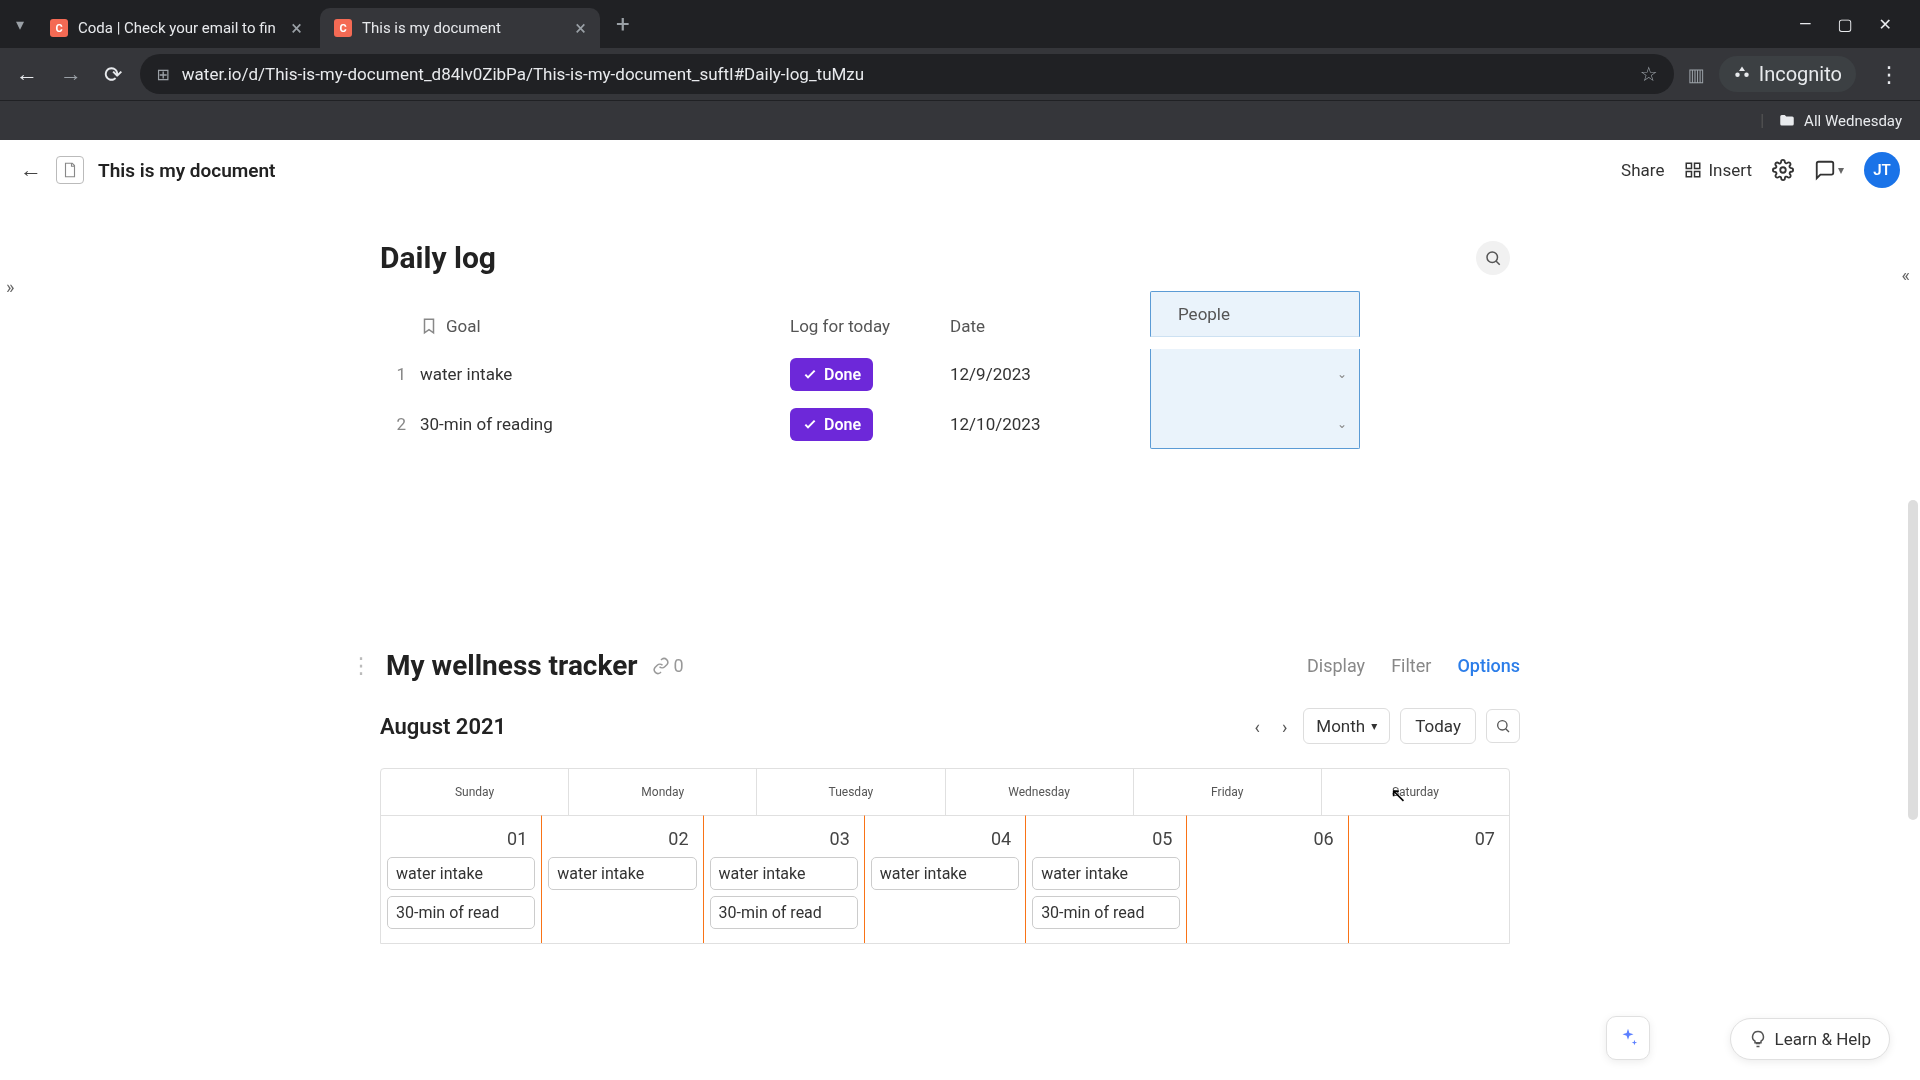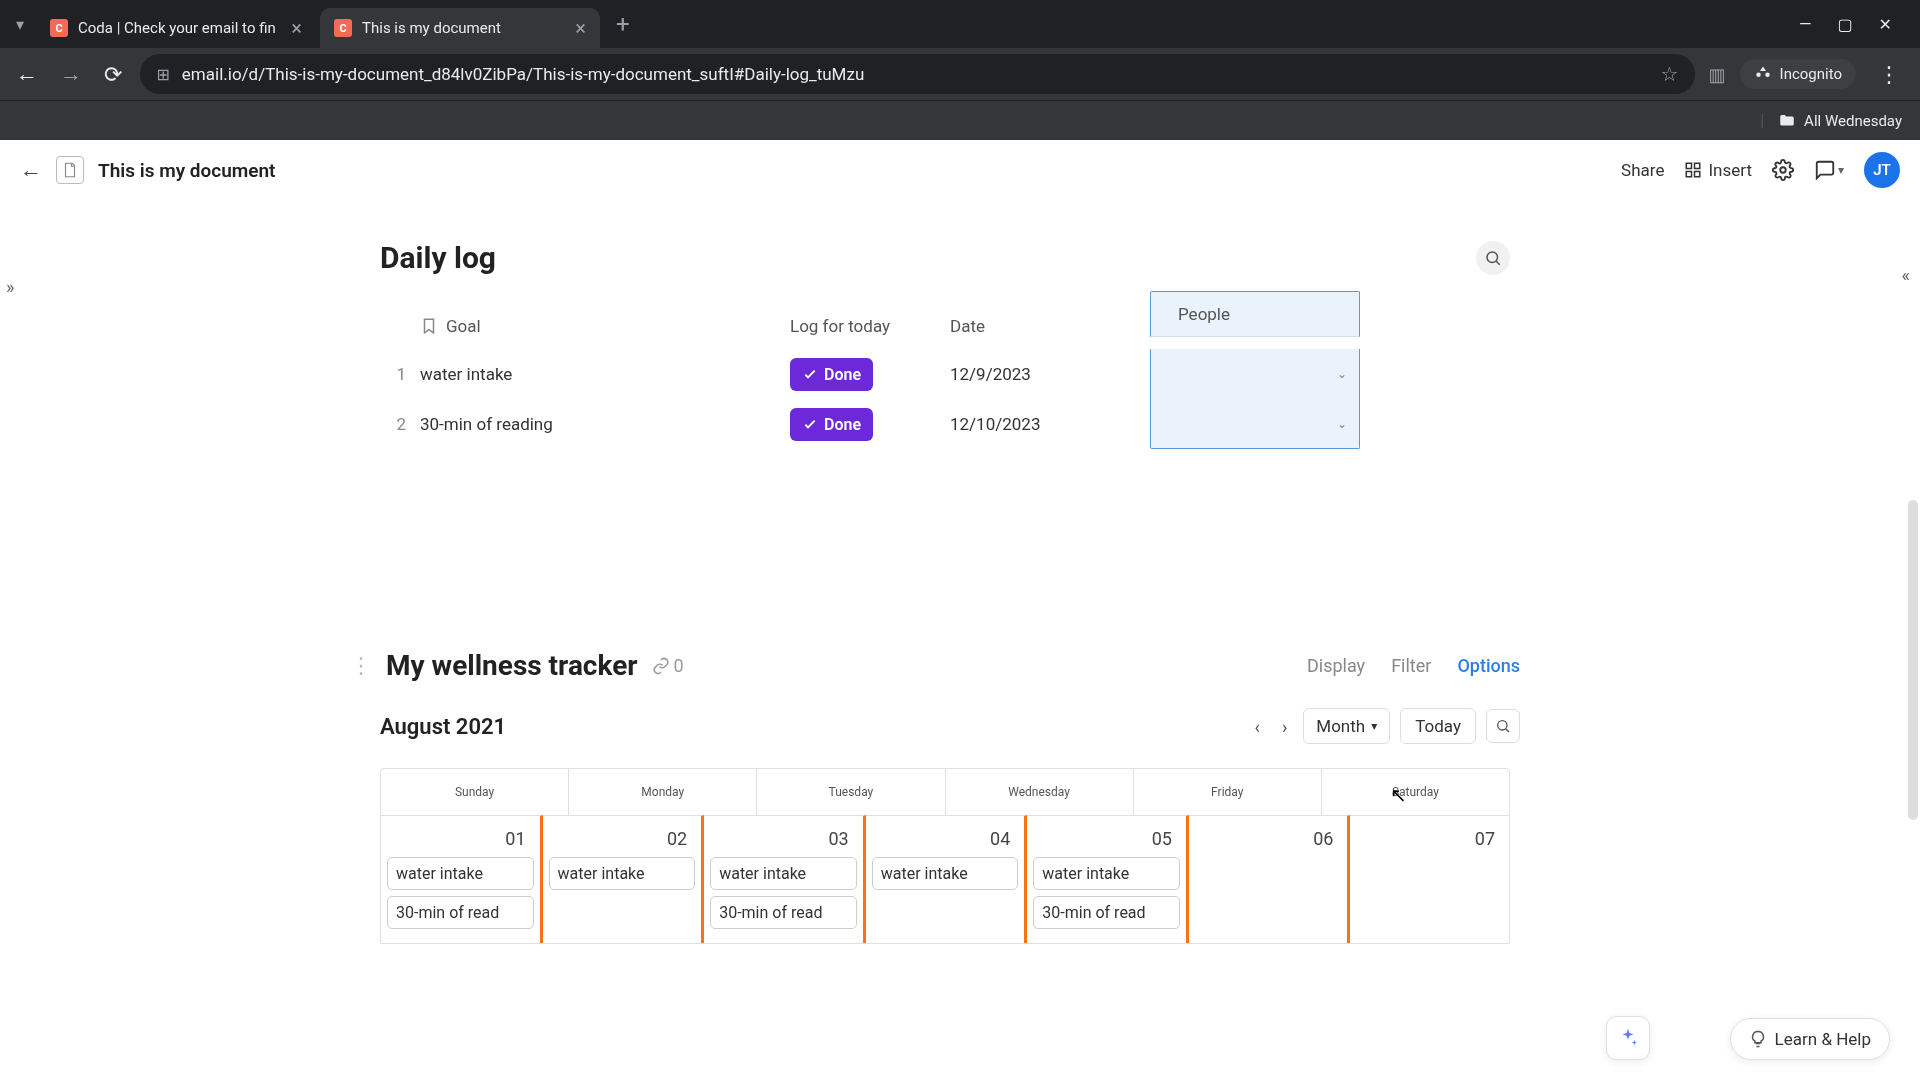--- a/index.html
+++ b/index.html
@@ -19,21 +19,21 @@
 .window-controls span { cursor: pointer; font-size: 16px; }
 
 .addr-bar { display: flex; align-items: center; height: 52px; padding: 0 12px; gap: 14px; background: #35363a; }
 .nav-btn { color: #9aa0a6; font-size: 22px; cursor: pointer; padding: 4px; }
 .nav-btn.enabled { color: #e8eaed; }
 .url-box { flex: 1; display: flex; align-items: center; background: #202124; border-radius: 24px; height: 40px; padding: 0 16px; gap: 12px; color: #e8eaed; font-size: 17px; }
 .site-btn { color: #9aa0a6; font-size: 16px; }
 .url-text { flex: 1; color: #e8eaed; }
 .star-btn { color: #9aa0a6; font-size: 20px; cursor: pointer; }
 .panel-btn { color: #9aa0a6; font-size: 18px; cursor: pointer; }
-.incognito-chip { display: flex; align-items: center; gap: 8px; background: #3c4043; color: #e8eaed; padding: 6px 14px; border-radius: 20px; font-size: 15px; }
+.incognito-chip { display: flex; align-items: center; gap: 8px; background: #3c4043; color: #e8eaed; padding: 6px 14px; border-radius: 20px; font-size: 20px; }
 .incognito-chip svg { width: 18px; height: 18px; fill: #e8eaed; }
 .menu-btn { color: #e8eaed; font-size: 22px; cursor: pointer; padding: 0 8px; }
 
 .bookmarks-bar { display: flex; justify-content: flex-end; align-items: center; height: 40px; padding: 0 18px; background: #35363a; border-top: 1px solid #202124; }
 .bookmarks-item { display: flex; align-items: center; gap: 8px; color: #e8eaed; font-size: 15px; cursor: pointer; }
 .bookmarks-item svg { width: 18px; height: 18px; fill: #e8eaed; }
 
 
 .app-header { display: flex; align-items: center; height: 60px; padding: 0 20px; border-bottom: none; gap: 14px; }
 .back-app { font-size: 22px; color: #444; cursor: pointer; }
@@ -90,21 +90,21 @@
 .chev-btn { cursor: pointer; color: #555; font-size: 18px; padding: 4px 6px; }
 .dropdown-btn { display: flex; align-items: center; gap: 6px; border: 1px solid #ddd; border-radius: 6px; padding: 7px 12px; font-size: 17px; color: #333; cursor: pointer; }
 .today-btn { border: 1px solid #ddd; border-radius: 6px; padding: 7px 14px; font-size: 17px; color: #333; cursor: pointer; }
 .search-small { width: 34px; height: 34px; border: 1px solid #ddd; border-radius: 6px; display: flex; align-items: center; justify-content: center; cursor: pointer; }
 .search-small svg { width: 16px; height: 16px; stroke: #555; fill: none; stroke-width: 2; }
 
 .calendar-grid { margin-top: 24px; border: 1px solid #e0e0e0; border-radius: 4px 4px 0 0; overflow: hidden; width: 1130px; }
 .cal-row { display: flex; }
 .cal-header-cell { flex: 1; text-align: center; padding: 16px 0; font-size: 12px; color: #555; border-right: 1px solid #e0e0e0; }
 .cal-header-cell:last-child { border-right: none; }
-.cal-day-cell { flex: 1; border-right: 3px solid #f97316; border-top: 1px solid #e0e0e0; padding: 8px 6px; min-height: 120px; }
+.cal-day-cell { flex: 1; border-right: 1px solid #f97316; border-top: 1px solid #e0e0e0; padding: 8px 6px; min-height: 120px; }
 .cal-day-cell:last-child { border-right: none; }
 .day-num { text-align: right; font-size: 18px; color: #444; padding: 4px 8px 8px 0; }
 .event-chip { border: 1px solid #ccc; border-radius: 5px; padding: 6px 8px; font-size: 16px; color: #333; margin-bottom: 6px; white-space: nowrap; overflow: hidden; text-overflow: ellipsis; background: #fff; }
 
 
 .ai-fab { position: absolute; right: 270px; bottom: 20px; width: 44px; height: 44px; background: #fff; border: 1px solid #e0e0e0; border-radius: 10px; display: flex; align-items: center; justify-content: center; cursor: pointer; box-shadow: 0 2px 8px rgba(0,0,0,0.08); }
 .ai-fab svg { width: 22px; height: 22px; }
 .learn-help { position: absolute; right: 30px; bottom: 20px; display: flex; align-items: center; gap: 8px; border: 1px solid #e0e0e0; border-radius: 24px; padding: 10px 18px; font-size: 17px; color: #333; cursor: pointer; background: #fff; box-shadow: 0 2px 8px rgba(0,0,0,0.08); }
 .learn-help svg { width: 18px; height: 18px; stroke: #555; fill: none; }
 
@@ -134,21 +134,21 @@
       <span>▢</span>
       <span>✕</span>
     </div>
   </div>
   <div class="addr-bar">
     <span class="nav-btn enabled">←</span>
     <span class="nav-btn">→</span>
     <span class="nav-btn enabled">⟳</span>
     <div class="url-box">
       <span class="site-btn">⊞</span>
-      <span class="url-text">email.io/d/This-is-my-document_d84lv0ZibPa/This-is-my-document_suftI#Daily-log_tuMzu</span>
+      <span class="url-text">water.io/d/This-is-my-document_d84lv0ZibPa/This-is-my-document_suftI#Daily-log_tuMzu</span>
       <span class="star-btn">☆</span>
     </div>
     <span class="panel-btn">▥</span>
     <div class="incognito-chip">
       <svg viewBox="0 0 24 24">
           <path d="M12 2L8 8h8l-4-6zm-6 8a3 3 0 100 6 3 3 0 000-6zm12 0a3 3 0 100 6 3 3 0 000-6zM9 13h6"></path>
         </svg>
       <span>Incognito</span>
     </div>
     <span class="menu-btn">⋮</span>

